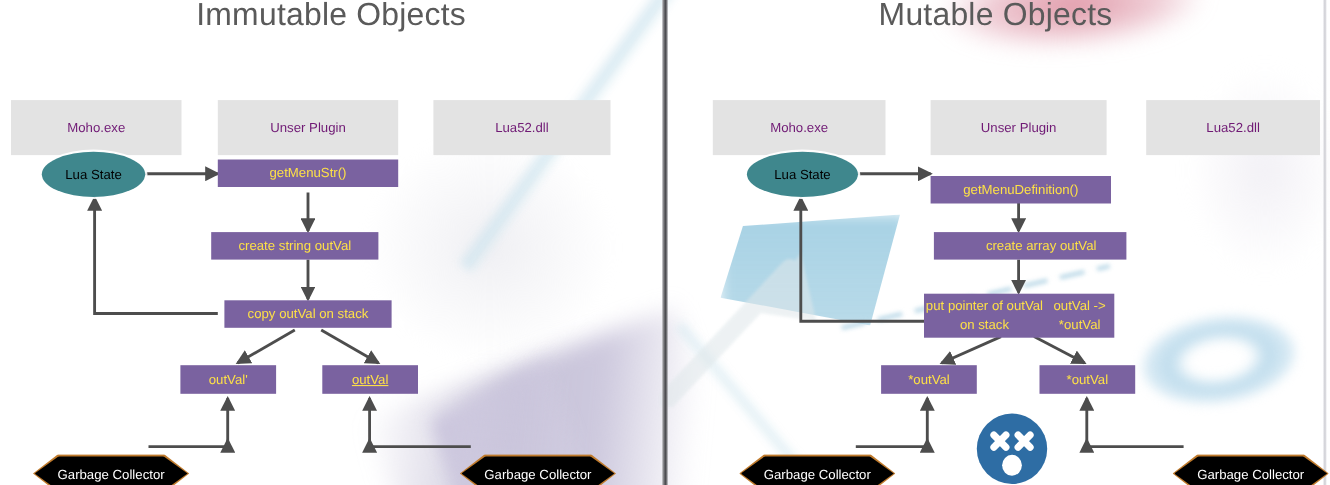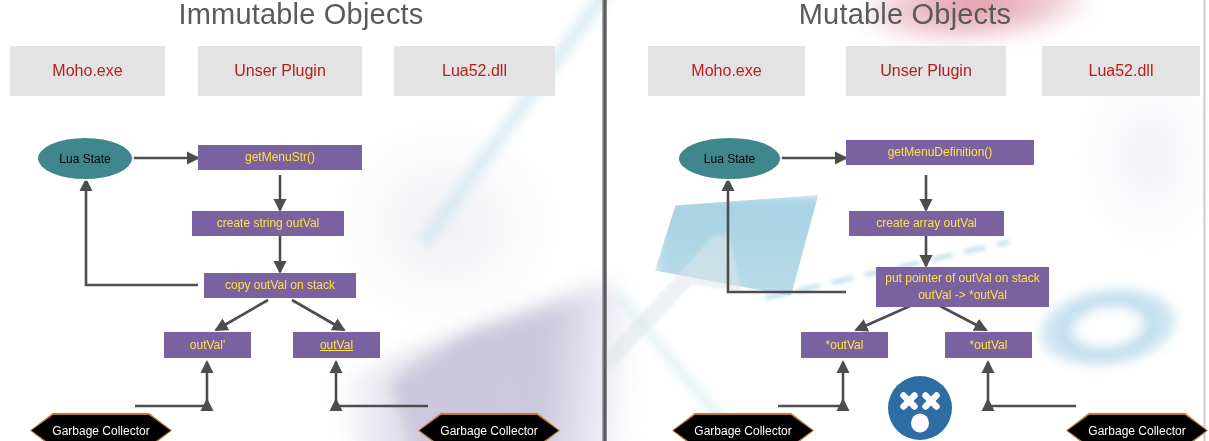--- a/index.html
+++ b/index.html
@@ -87,21 +87,21 @@
   .panel-title{
     position:absolute;text-align:center;
     font-size:29px;color:#5a5a5a;letter-spacing:.2px;
     white-space:nowrap;
   }
 
   
   .colbox{
     position:absolute;height:50px;background:#e3e3e3;
     display:flex;align-items:center;justify-content:center;
-    font-size:16px;color:#b91c1c;
+    font-size:12px;color:#701a75;margin-top:45px;
   }
 
   
   .ellipse{
     position:absolute;background:#3f878d;border-radius:50%;
     display:flex;align-items:center;justify-content:center;
     color:#000000;font-size:12px;
     box-shadow:0 0 0 2px rgba(255,255,255,.9);
   }
   .pbox{
@@ -215,25 +215,25 @@
   </div>
 
   <div class="panel-title" style="left:607px;top:-2px;width:596px;">Mutable Objects</div>
 
   <div class="colbox" style="left:648px;top:46px;width:157px;">Moho.exe</div>
   <div class="colbox" style="left:846px;top:46px;width:160px;">Unser Plugin</div>
   <div class="colbox" style="left:1042px;top:46px;width:158px;">Lua52.dll</div>
 
   <div class="ellipse" style="left:679px;top:138px;width:101px;height:41px;">Lua State</div>
 
-  <div class="pbox" style="left:846px;top:140px;width:188px;height:25px;">getMenuDefinition()</div>
-
-  <div class="pbox" style="left:849px;top:211px;width:155px;height:25px;">create array outVal</div>
-
-  <div class="pbox" style="left:876px;top:267px;width:173px;height:40px;flex-direction:column;">
+  <div class="pbox" style="left:846px;top:160px;width:164px;height:25px;">getMenuDefinition()</div>
+
+  <div class="pbox" style="left:849px;top:211px;width:155px;height:25px;padding-left:20px;">create array outVal</div>
+
+  <div class="pbox" style="left:840px;top:267px;width:173px;height:40px;flex-direction:row;">
     <span>put pointer of outVal on stack</span>
     <span class="l2">outVal -&gt; *outVal</span>
   </div>
 
   <div class="pbox" style="left:801px;top:332px;width:87px;height:26px;">*outVal</div>
   <div class="pbox" style="left:945px;top:332px;width:87px;height:26px;">*outVal</div>
 
   <div class="hexwrap" style="left:672px;top:389px;width:142px;height:35px;">
     <div class="outer"></div>
     <div class="inner">Garbage Collector</div>

